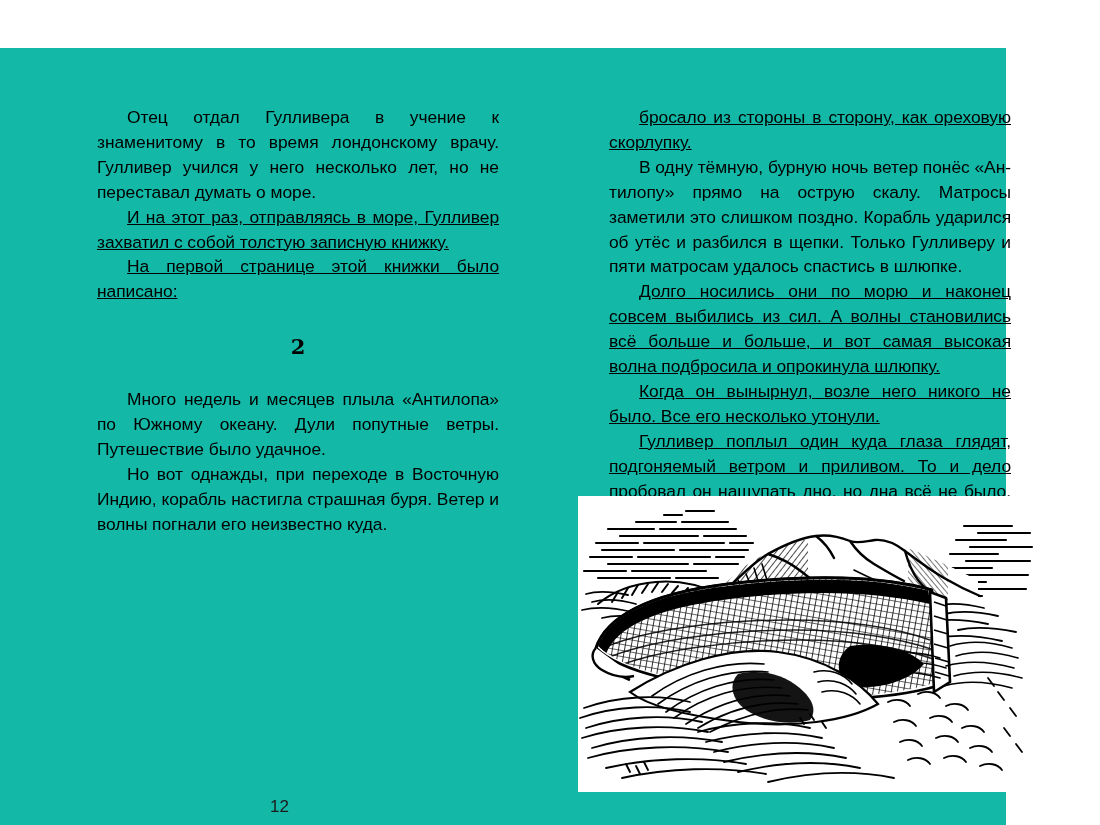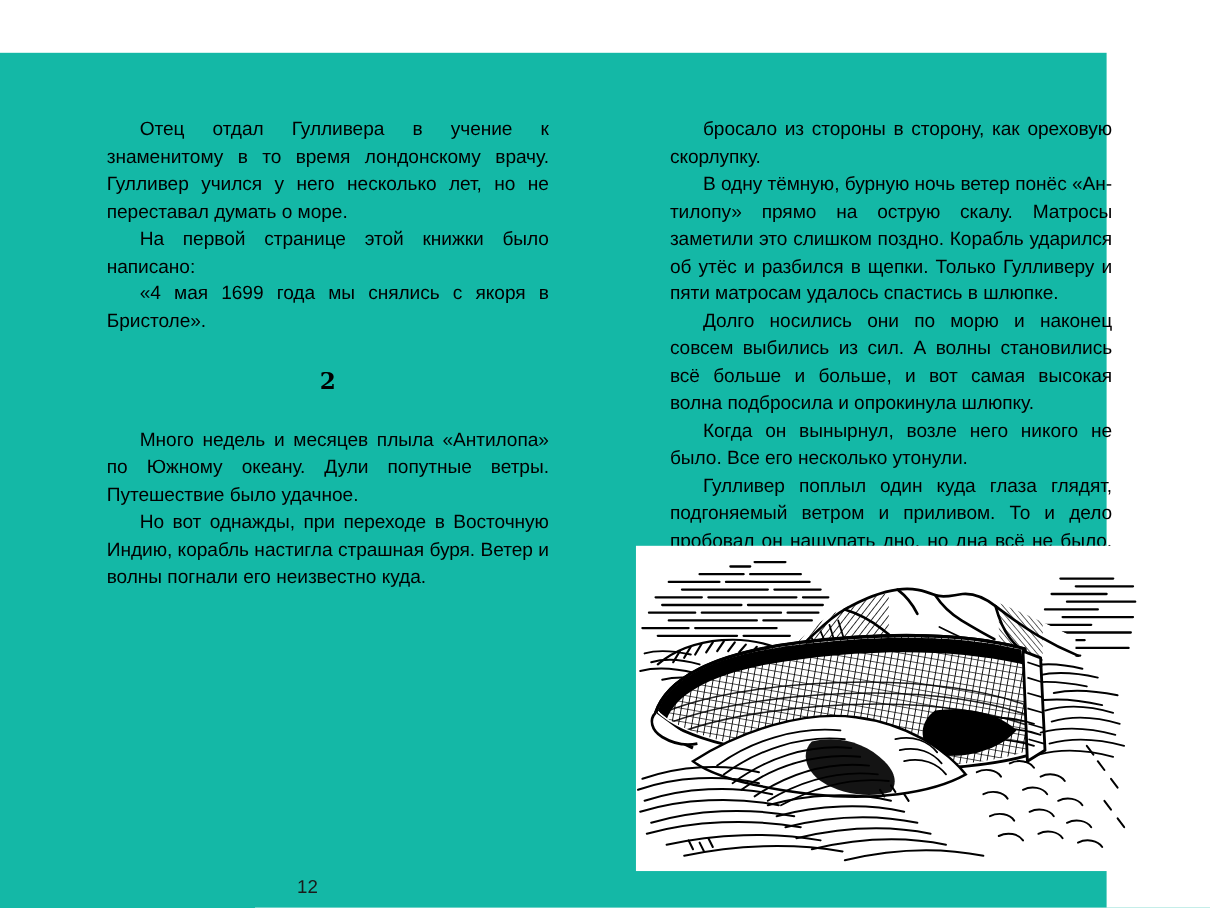--- a/index.html
+++ b/index.html
@@ -38,20 +38,21 @@
     text-indent: 30px;
     text-align: justify;
     font-size: 17.4px;
     line-height: 24.9px;
     letter-spacing: -0.05px;
     word-spacing: 0px;
     hyphens: manual;
   }
   p.body-par.last-line-left {
     text-align-last: left;
+    text-decoration: underline;
   }
   #chapter-number {
     margin: 0;
     text-align: center;
     font-family: "DejaVu Serif", serif;
     font-weight: bold;
     font-size: 21px;
     line-height: 24px;
     padding-top: 31px;
     padding-bottom: 28px;
@@ -77,22 +78,22 @@
     height: 100%;
   }
 </style>
 </head>
 <body>
 
 <div id="page">
 
   <div class="column" id="left-column">
     <p class="body-par">Отец отдал Гулливера в учение к знаменитому в то время лондонскому врачу. Гулливер учился у него несколько лет, но не переставал думать о море.</p>
+    <p class="body-par last-line-left">И на этот раз, отправляясь в море, Гулливер за­хватил с собой толстую записную книжку.</p>
     <p class="body-par last-line-left">На первой странице этой книжки было написано:</p>
-    <p class="body-par last-line-left">«4 мая 1699 года мы снялись с якоря в Бристоле».</p>
 
     <p id="chapter-number">2</p>
 
     <p class="body-par">Много недель и месяцев плыла «Антилопа» по Южному океану. Дули попутные ветры. Путеше­ствие было удачное.</p>
     <p class="body-par">Но вот однажды, при переходе в Восточную Индию, корабль настигла страшная буря. Ветер и волны погнали его неизвестно куда.</p>
 
   </div>
 
   <div class="column" id="right-column">
     <p class="body-par last-line-left">бросало из стороны в сторону, как ореховую скорлупку.</p>

